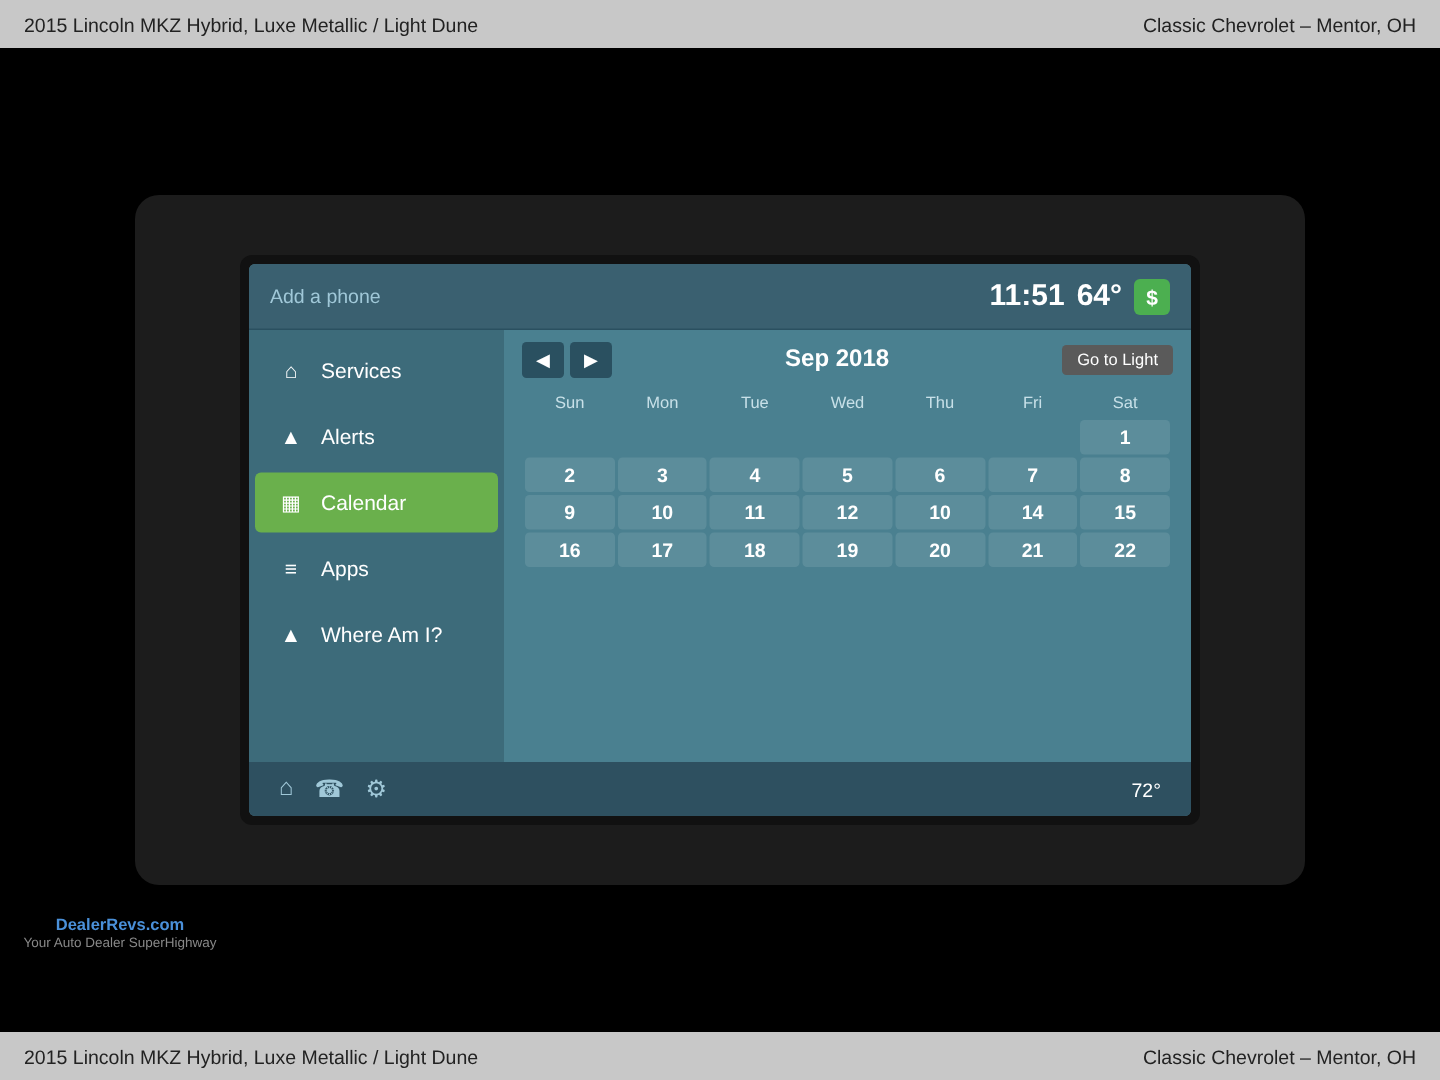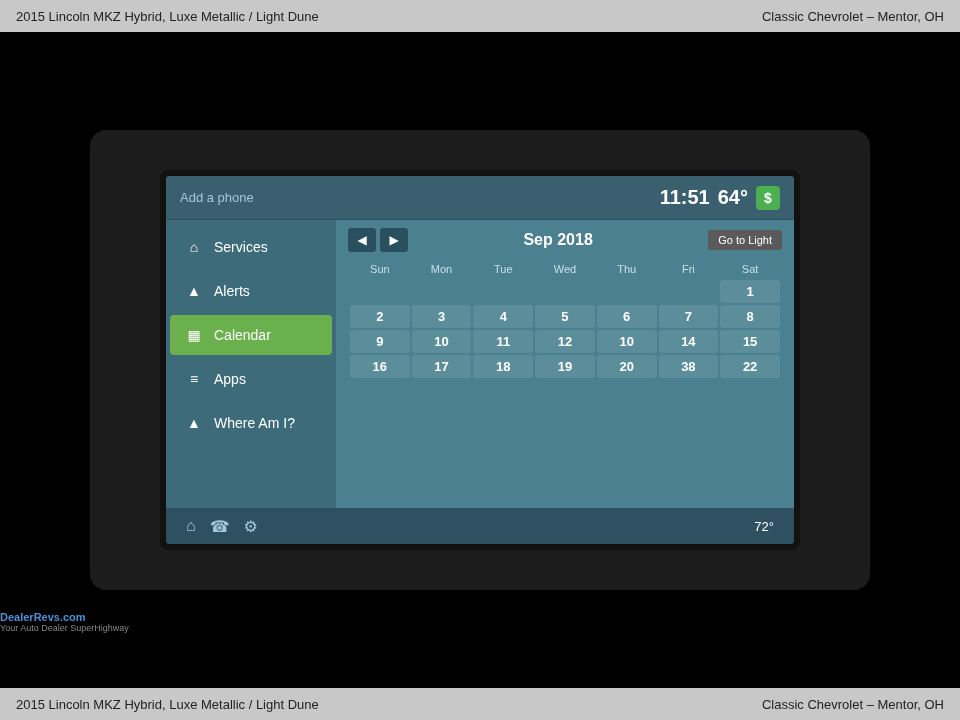--- a/index.html
+++ b/index.html
@@ -280,21 +280,21 @@
     
     .watermark {
       position: absolute;
       bottom: 36px;
       left: 0;
       width: 160px;
       height: 60px;
       background: rgba(0,0,0,0.7);
       display: flex;
       flex-direction: column;
-      align-items: flex-start;
+      align-items: center;
       justify-content: center;
       border-top-right-radius: 8px;
     }
 
     .watermark-text {
       color: #4a90d9;
       font-size: 11px;
       font-weight: bold;
     }
 
@@ -402,21 +402,21 @@
                       <td>10</td>
                       <td>14</td>
                       <td>15</td>
                     </tr>
                     <tr>
                       <td>16</td>
                       <td>17</td>
                       <td>18</td>
                       <td>19</td>
                       <td>20</td>
-                      <td>38</td>
+                      <td>21</td>
                       <td>22</td>
                     </tr>
                   </tbody>
               </table>
             </div>
           </div>
 
         </div>
 
         <div class="screen-footer">

